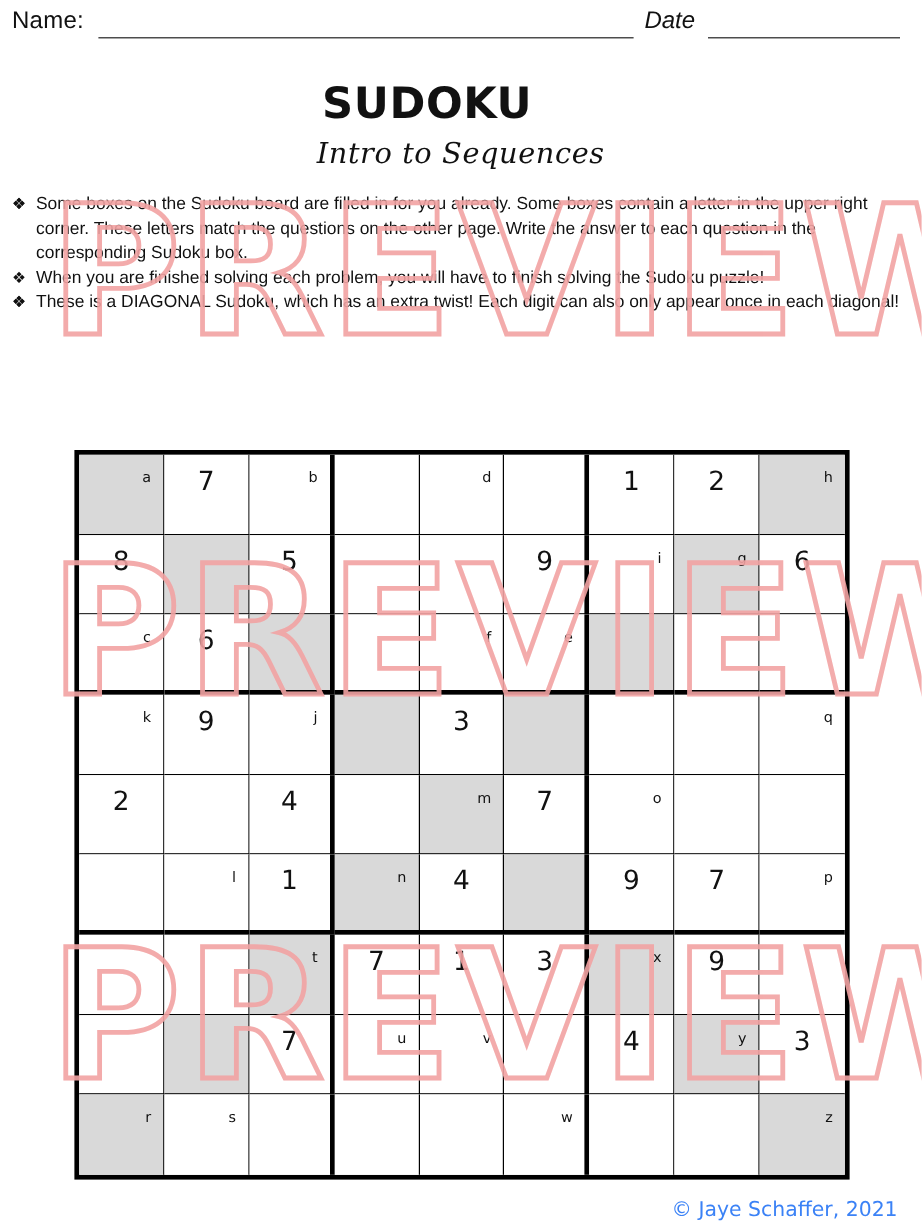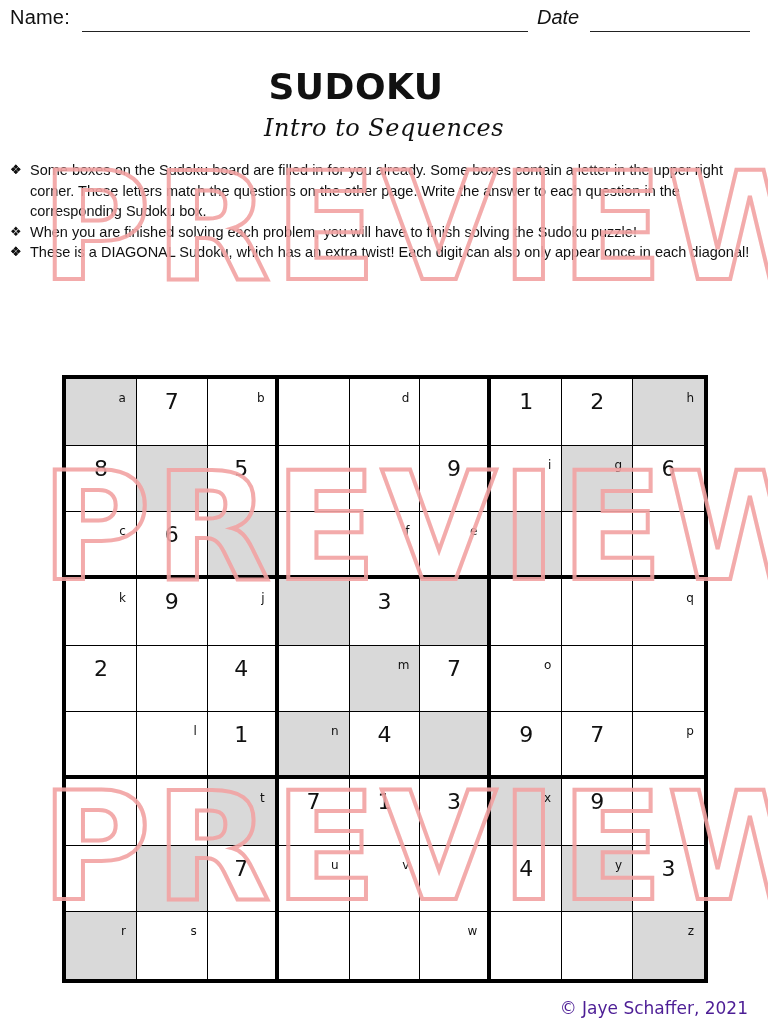--- a/index.html
+++ b/index.html
@@ -27,21 +27,21 @@
   .cell.last-col { border-right: none; }
   .cell.last-row { border-bottom: none; }
   .digit { position: absolute; left: 0; right: 0; top: 10px; text-align: center; font-size: 22px; font-family: "DejaVu Sans", sans-serif; color: #111; }
   .letter { position: absolute; right: 10px; top: 12px; font-size: 12px; font-family: "DejaVu Sans", sans-serif; color: #111; }
 
   .watermark { position: absolute; left: 0; width: 768px; text-align: center; font-family: "DejaVu Sans", sans-serif; font-size: 150px; font-weight: bold; color: transparent; -webkit-text-stroke: 4px #f2a3a3; letter-spacing: 4px; pointer-events: none; opacity: 0.9; padding-left: 41px; }
   .wm1 { top: 140px; transform: scaleX(1.0); }
   .wm2 { top: 440px; }
   .wm3 { top: 760px; }
 
-  .footer { position: absolute; right: 20px; bottom: 6px; font-size: 17px; font-family: "DejaVu Sans", sans-serif; color: #4c1d95; }
+  .footer { position: absolute; right: 20px; bottom: 6px; font-size: 17px; font-family: "DejaVu Sans", sans-serif; color: #3b82f6; }
 </style>
 </head>
 <body>
 
 <div class="header-line">
   <span class="name-label">Name:</span>
   <span class="name-blank"></span>
   <span class="date-label">Date</span>
   <span class="date-blank"></span>
 </div>

